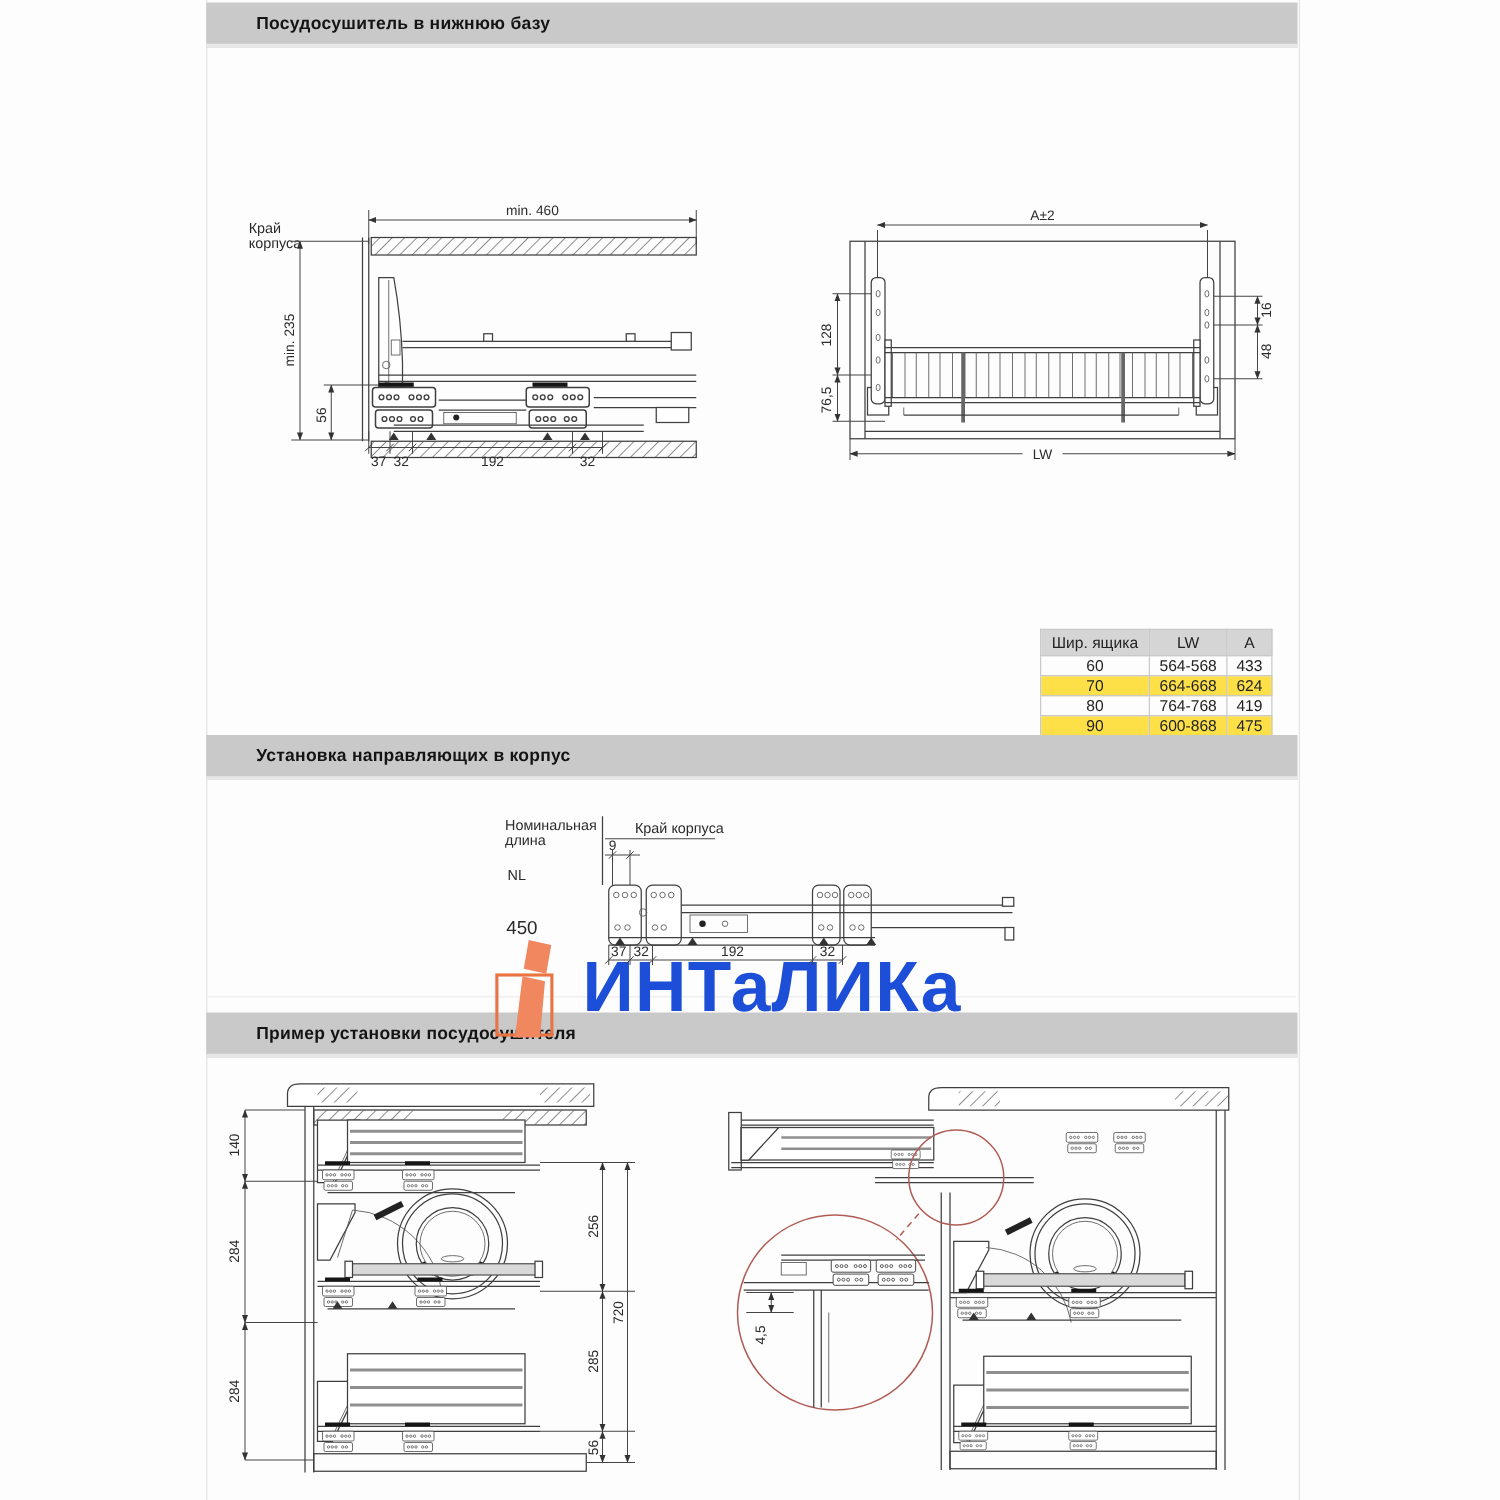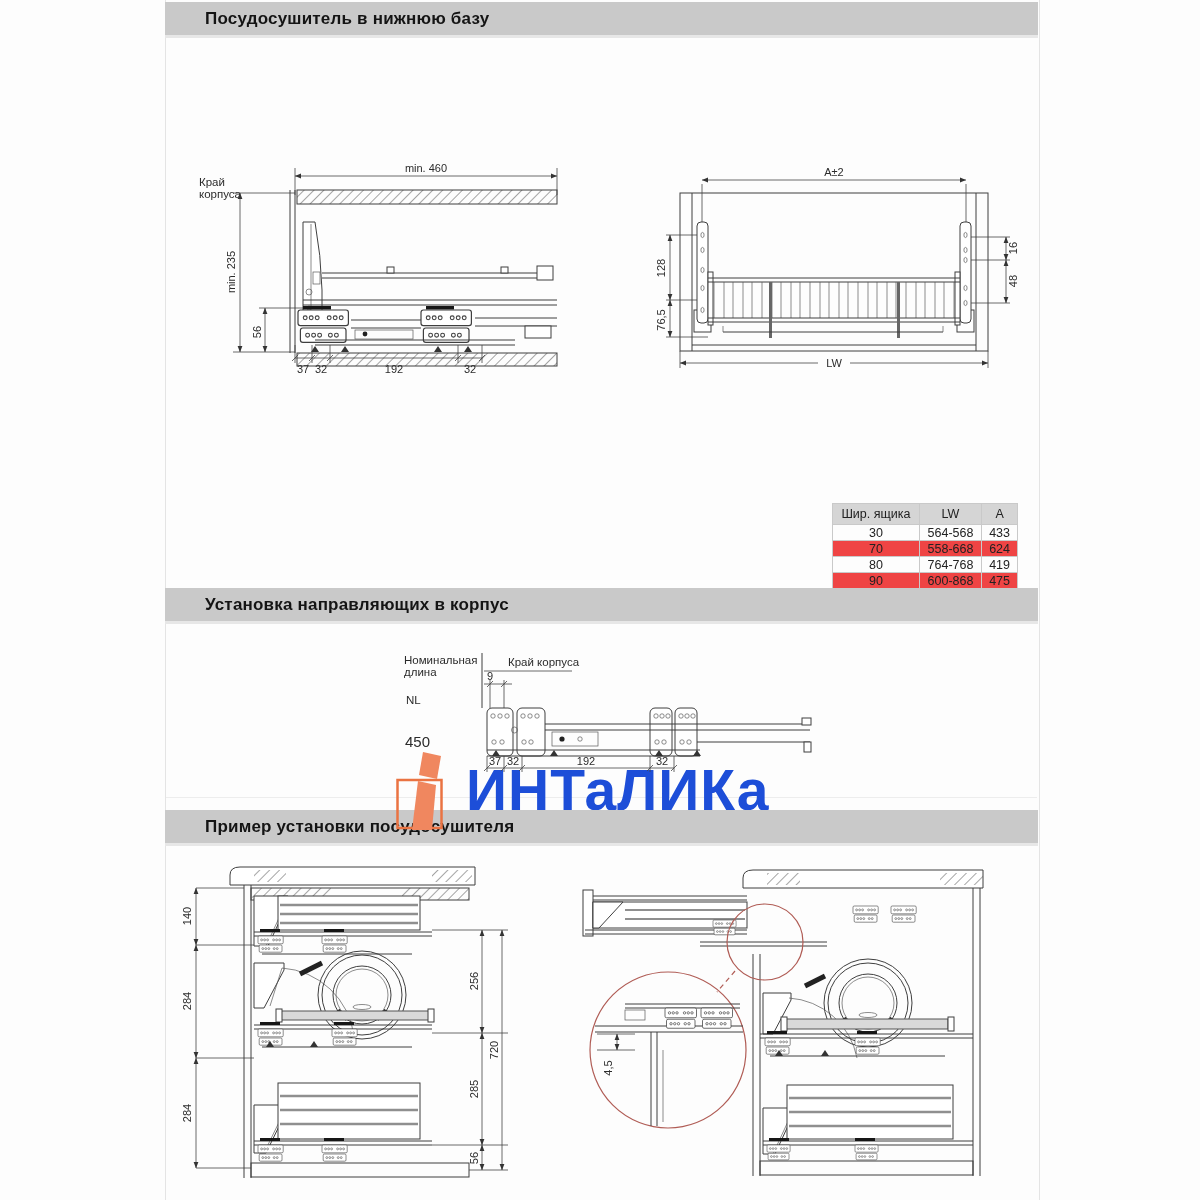--- a/index.html
+++ b/index.html
@@ -4,33 +4,33 @@
 <style>
   html,body{margin:0;padding:0;}
   body{width:1200px;height:1200px;position:relative;background:#fdfdfd;
        font-family:"Liberation Sans",sans-serif;overflow:hidden;}
   .abs{position:absolute;}
   .content-frame{left:165px;top:0;width:873px;height:1200px;
        border-left:1px solid #e4e4e4;border-right:1px solid #e4e4e4;z-index:0;}
   .hrule{left:166px;width:871px;height:1px;background:#ededed;z-index:0;}
   .bar{left:165px;width:873px;height:33px;background:#c9c9c9;z-index:3;
        border-bottom:3px solid #e7e7e7;}
-  .bar .t{display:block;padding-left:40px;line-height:33px;font-size:17px;
+  .bar .t{display:block;padding-left:40px;line-height:33px;font-size:14px;
        font-weight:bold;color:#141414;letter-spacing:.2px;}
   svg{font-family:"Liberation Sans",sans-serif;}
   svg .ln{stroke:#3f3f3f;stroke-width:1;fill:none;}
   svg .thin{stroke:#5a5a5a;stroke-width:.7;fill:none;}
   svg .dimln{stroke:#444;stroke-width:.8;fill:none;}
   svg .dim{font-size:11px;fill:#2b2b2b;}
   svg .lbl{font-size:11.5px;fill:#2b2b2b;}
   svg .white{fill:#ffffff;stroke:#3f3f3f;}
   .tbl{border-collapse:collapse;font-size:12.5px;color:#222;z-index:2;}
   .tbl th,.tbl td{border:1px solid #c9c9c9;text-align:center;padding:0 6px;height:15px;font-weight:normal;margin-top:28px;}
   .tbl th{background:#d5d5d5;height:20px;}
-  .tbl tr.alt td{background:#ef4444;}
+  .tbl tr.alt td{background:#fde047;}
   .wm-text{left:466px;top:757px;font-size:57px;font-weight:bold;color:#1d4ed8;
        letter-spacing:1px;z-index:1;white-space:nowrap;text-align:center;}
   .logo{left:396px;top:750px;z-index:4;}
 </style>
 </head>
 <body>
 
 <svg width="0" height="0" style="position:absolute">
   <defs>
     <pattern id="hatch" patternUnits="userSpaceOnUse" width="7" height="7" patternTransform="rotate(45)">
@@ -226,27 +226,27 @@
 </svg>
 
 <table class="tbl abs" style="left:832px;top:503px;width:186px">
   <tbody>
       <tr>
     <th>Шир. ящика</th>
     <th>LW</th>
     <th>A</th>
   </tr>
   <tr>
-    <td>30</td>
+    <td>60</td>
     <td>564-568</td>
     <td>433</td>
   </tr>
   <tr class="alt">
     <td>70</td>
-    <td>558-668</td>
+    <td>664-668</td>
     <td>624</td>
   </tr>
   <tr>
     <td>80</td>
     <td>764-768</td>
     <td>419</td>
   </tr>
   <tr class="alt">
     <td>90</td>
     <td>600-868</td>

